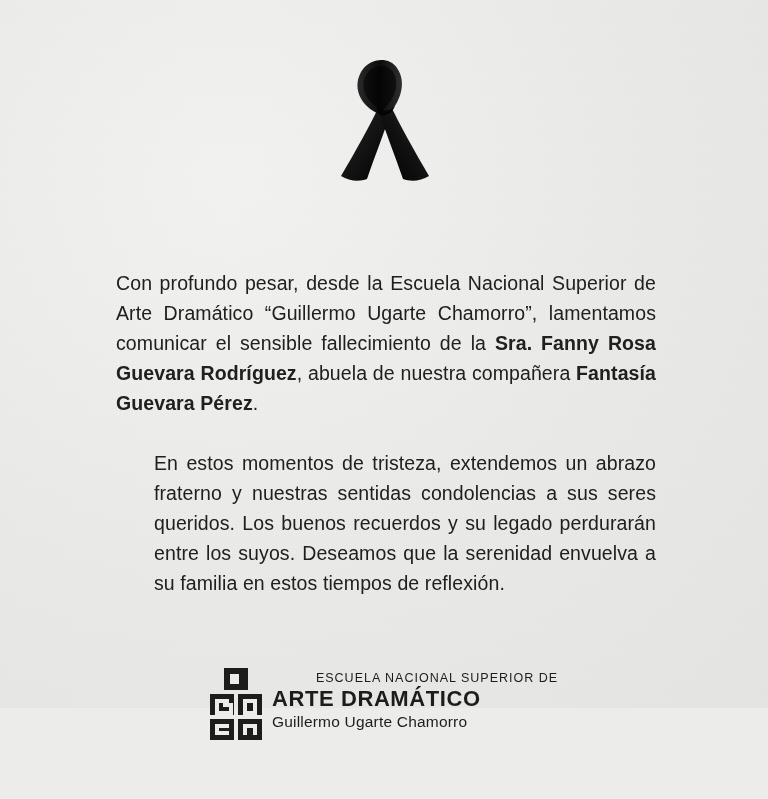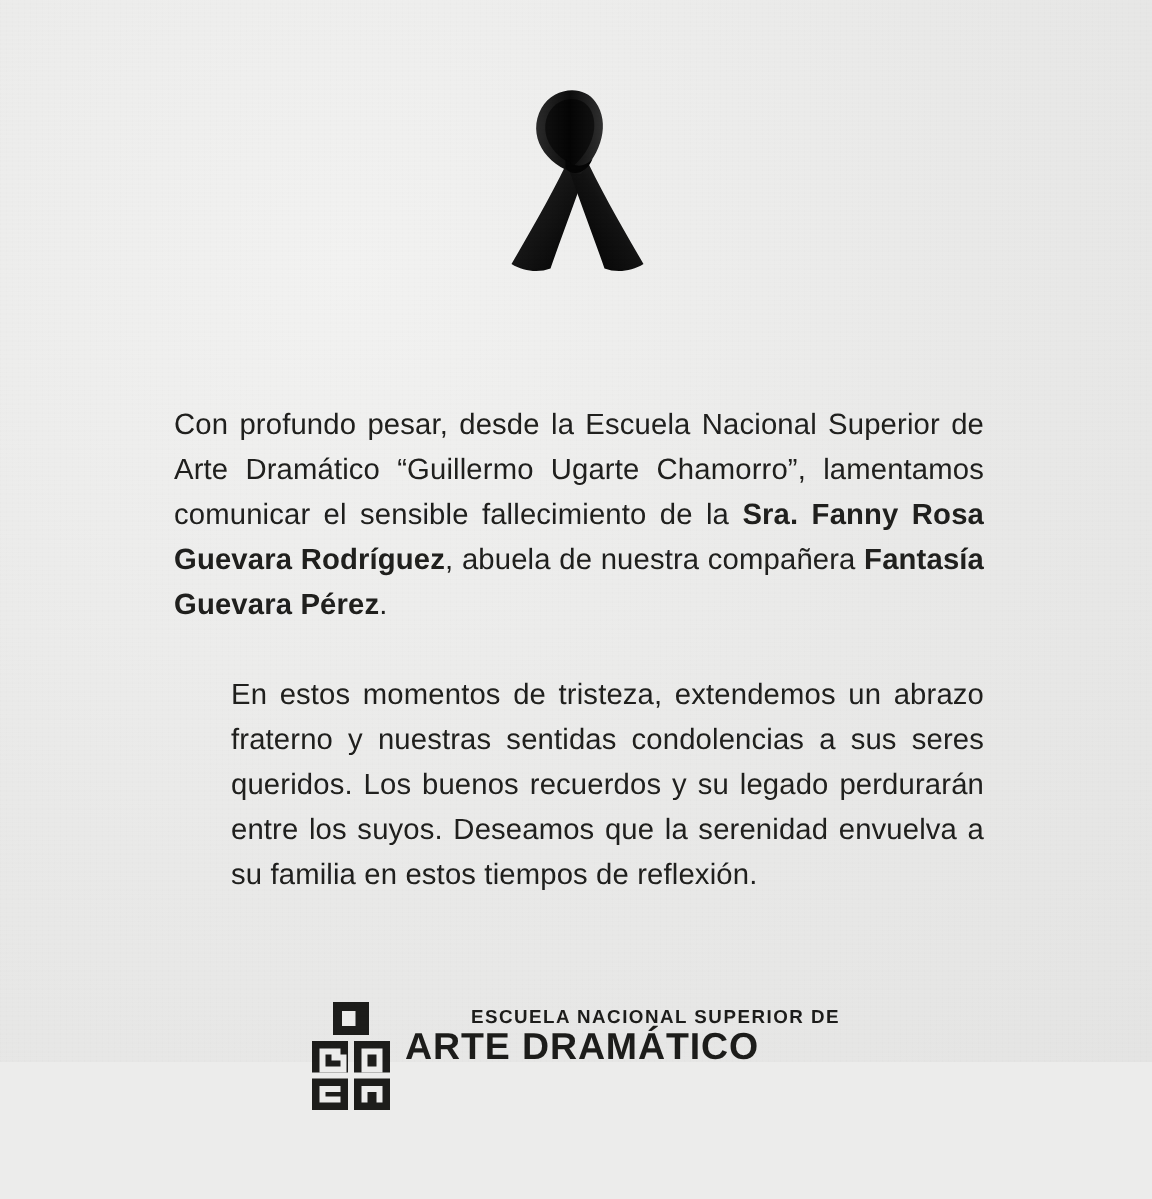--- a/index.html
+++ b/index.html
@@ -94,28 +94,28 @@
     flex: 0 0 auto;
   }
   .logo-text {
     display: flex;
     flex-direction: column;
     justify-content: flex-start;
     padding-top: 3px;
   }
   .logo-line1 {
     font-size: 12.5px;
-    font-weight: 700;
+    font-weight: 400;
     letter-spacing: 1.0px;
     line-height: 14px;
     color: #1d1d1b;
     padding-left: 44px;
   }
   .logo-line2 {
-    font-size: 25px;
+    font-size: 22px;
     font-weight: 700;
     letter-spacing: .6px;
     line-height: 27px;
     color: #1d1d1b;
   }
   .logo-line3 {
     font-size: 15.5px;
     font-weight: 400;
     letter-spacing: .2px;
     line-height: 19px;
@@ -178,17 +178,18 @@
         <rect x="28" y="51" width="24" height="21" fill="#1d1d1b"></rect>
 
         <path d="M5 31 h14 v4 h-10 v8 h10 v-4 h-6 v-4 h10 v12 h-18 z" fill="#ececeb"></path>
         <path d="M33 31 h14 v12 h-4 v-8 h-6 v8 h-4 z M43 43 h4 v4 h-14 v-4 z" fill="#ececeb"></path>
         <path d="M5 56 h14 v4 h-10 v3 h10 v4 h-14 z" fill="#ececeb"></path>
         <path d="M33 56 h14 v11 h-4 v-7 h-6 v7 h-4 z" fill="#ececeb"></path>
       </svg>
       <div class="logo-text">
         <span class="logo-line1">ESCUELA NACIONAL SUPERIOR DE</span>
         <span class="logo-line2">ARTE DRAMÁTICO</span>
+        <span class="logo-line3">Guillermo Ugarte Chamorro</span>
       </div>
     </div>
   </div>
 
 </div>
 
 </body></html>

